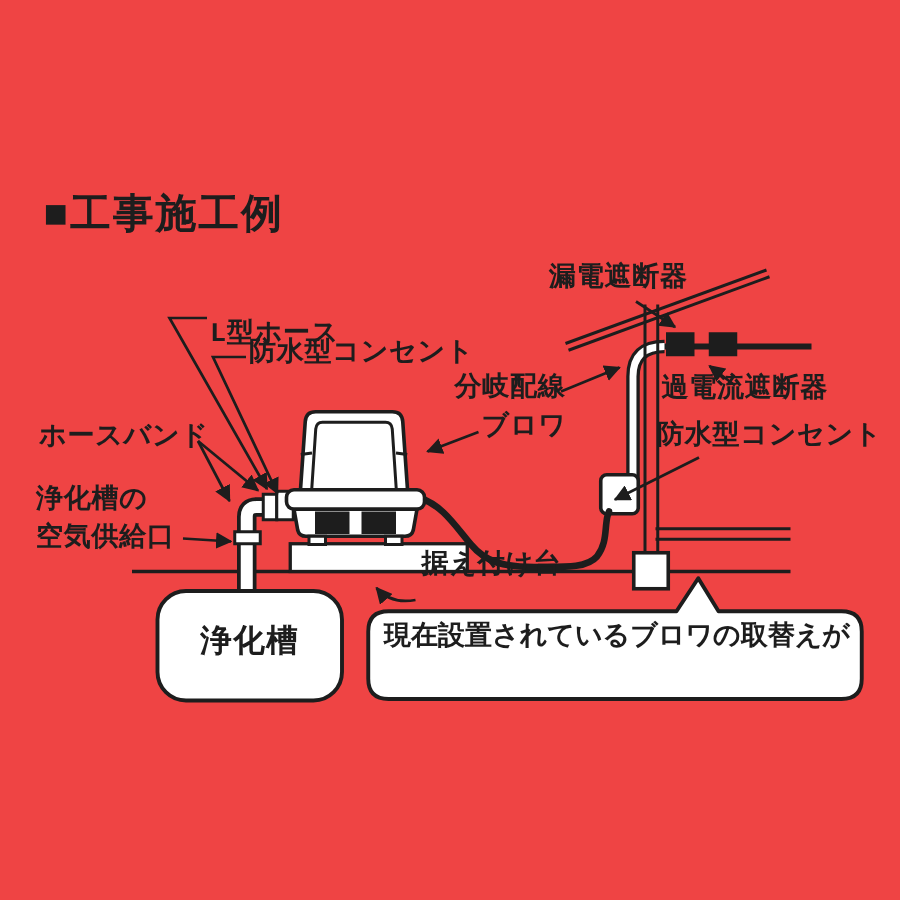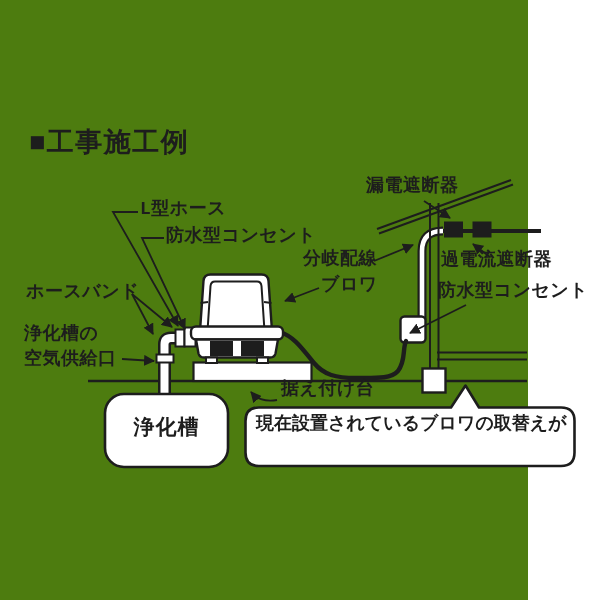--- a/index.html
+++ b/index.html
@@ -1,18 +1,18 @@
 <!DOCTYPE html>
 <html><head>
 <meta charset="utf-8">
 <style>
   html,body{margin:0;padding:0;}
   body{width:600px;height:600px;background:#ffffff;overflow:hidden;
        font-family:"Liberation Sans","DejaVu Sans",sans-serif;}
-  .stage{position:relative;width:528px;height:600px;background:#4d7c0f;}
+  .stage{position:relative;width:600px;height:600px;background:#ef4444;}
   .stage svg{position:absolute;left:0;top:0;}
   .lbl{position:absolute;color:#1d1d1d;font-weight:700;font-size:18px;
        letter-spacing:0.5px;line-height:1.05;white-space:nowrap;font-family:Liberation Mono, monospace;}
   .title{position:absolute;left:29px;top:124px;font-size:27px;font-weight:800;
          letter-spacing:1.5px;color:#1d1d1d;white-space:nowrap;}
   .tank-lbl{position:absolute;left:105px;top:413px;width:123px;text-align:center;
             font-size:21px;font-weight:700;letter-spacing:1px;color:#1d1d1d;}
   .supply{line-height:25px;}
   .supply span{display:block;}
   .note-line{position:absolute;color:#1d1d1d;font-weight:700;font-size:18px;
@@ -108,21 +108,21 @@
       <path d="M374,261 L413,245" marker-end="url(#arw)"></path>
       <path d="M424,201 L450,218" marker-end="url(#arw)"></path>
       <path d="M490,257 L473,244" marker-end="url(#arw)"></path>
       <path d="M466,305 L410,333" marker-end="url(#arw)"></path>
       <path d="M277,400 C266,402 257,399 251,392" marker-end="url(#arw)"></path>
     </g>
   </svg>
 
   <div class="title">■工事施工例</div>
 
-  <div class="lbl" style="left:140px;top:200px">L型ホース</div>
+  <div class="lbl" style="left:140px;top:214px">L型ホース</div>
 
   <div class="lbl" style="left:166px;top:227px">防水型コンセント</div>
 
   <div class="lbl" style="left:303px;top:250px">分岐配線</div>
 
   <div class="lbl" style="left:321px;top:276px">ブロワ</div>
 
   <div class="lbl" style="left:366px;top:177px">漏電遮断器</div>
 
   <div class="lbl" style="left:441px;top:251px">過電流遮断器</div>
@@ -131,17 +131,17 @@
 
   <div class="lbl" style="left:26px;top:283px">ホースバンド</div>
 
   <div class="lbl supply" style="left:24px;top:322px">
     <span>浄化槽の</span>
     <span>空気供給口</span>
   </div>
 
   <div class="tank-lbl">浄化槽</div>
 
-  <div class="lbl" style="left:281px;top:380px">据え付け台</div>
+  <div class="lbl" style="left:281px;top:368px">据え付け台</div>
 
   <div class="note-line" style="left:256px;top:411px">現在設置されているブロワの取替えが</div>
 
 </div>
 
 </body></html>

